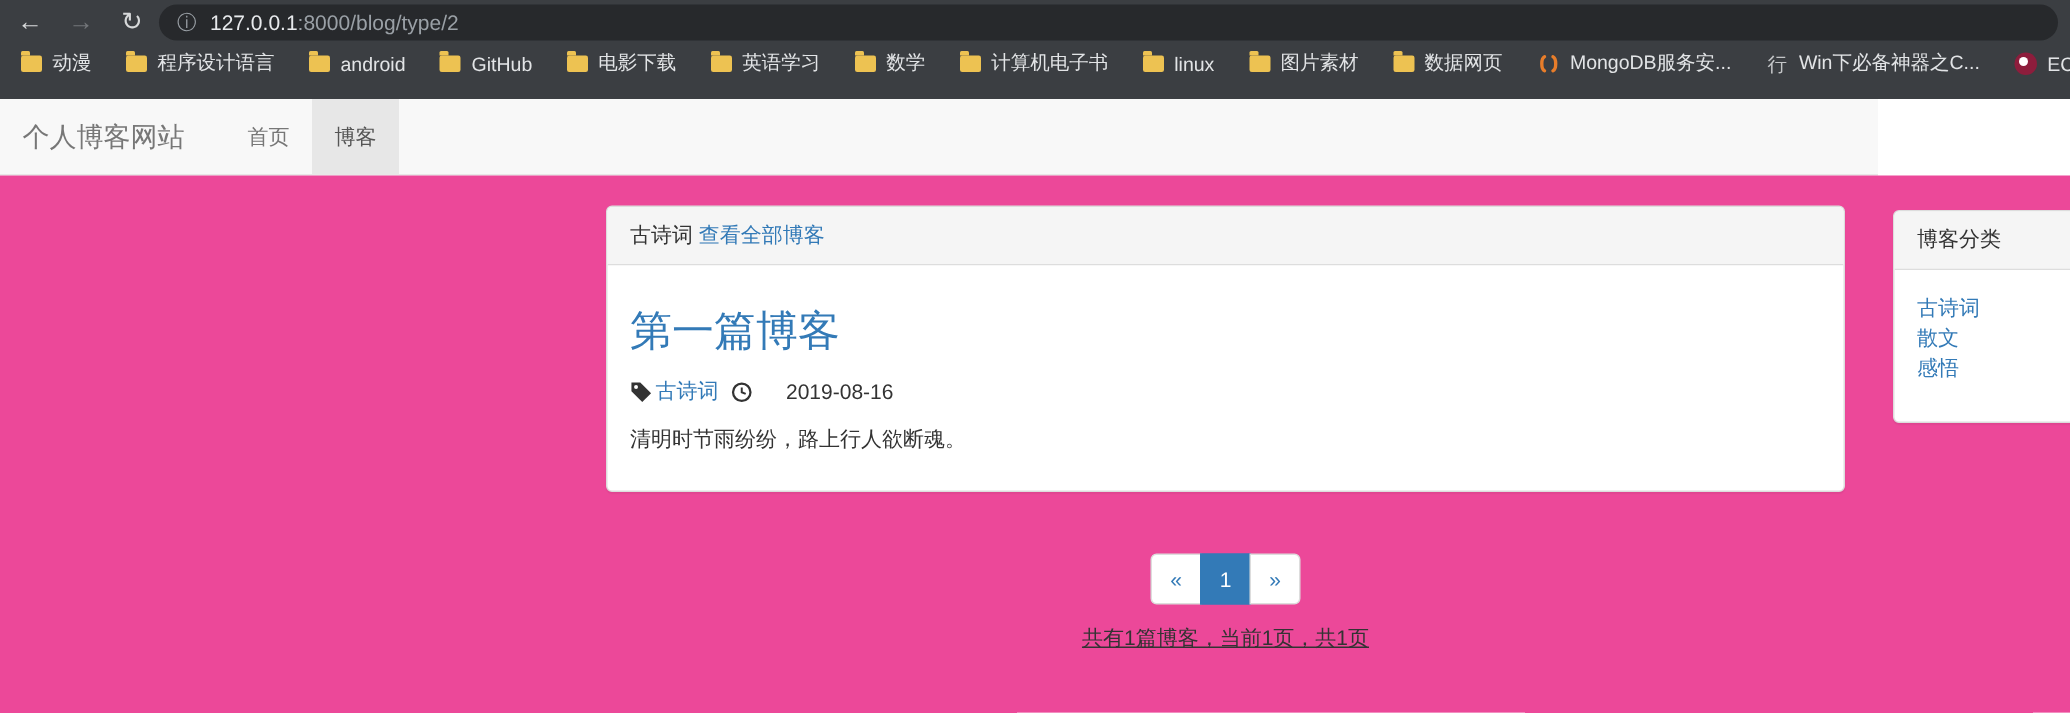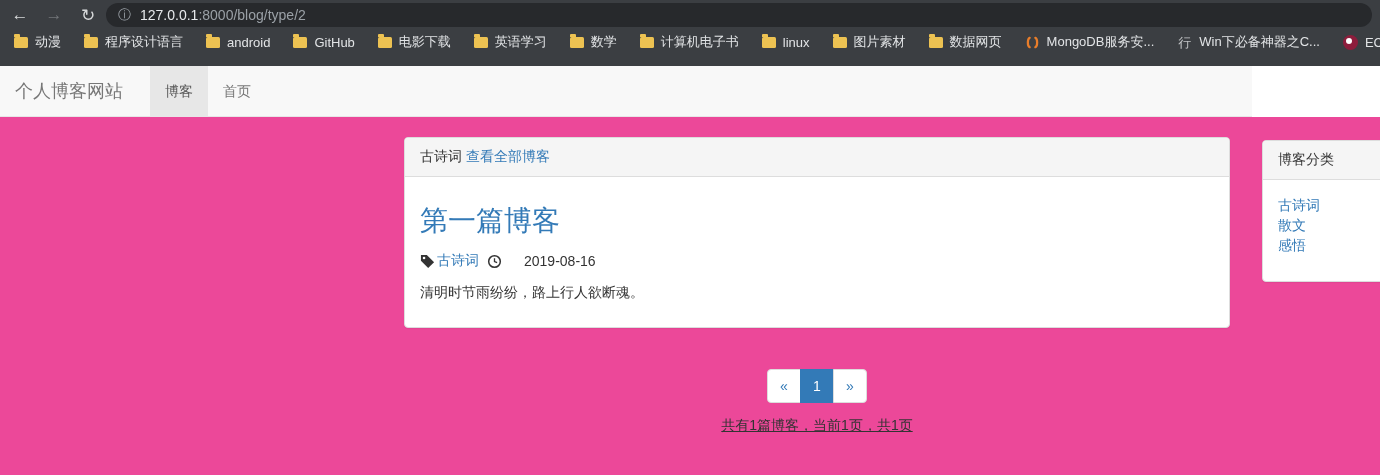--- a/index.html
+++ b/index.html
@@ -151,22 +151,22 @@
       <div class="bm-item">
         <span class="ic-echarts"></span>
         <span class="bm-label">ECharts</span>
       </div>
     </div>
 </div>
 
 <div class="navbar">
   <a class="brand">个人博客网站</a>
   <div class="nav-links" id="nav-links">
+      <a class="nav-item">首页</a>
       <a class="nav-item active">博客</a>
-      <a class="nav-item">首页</a>
     </div>
 </div>
 
 <div class="page">
 
   <div class="main-col">
     <div class="panel">
       <div class="panel-heading">
         <span>古诗词</span>
         <a>查看全部博客</a>

